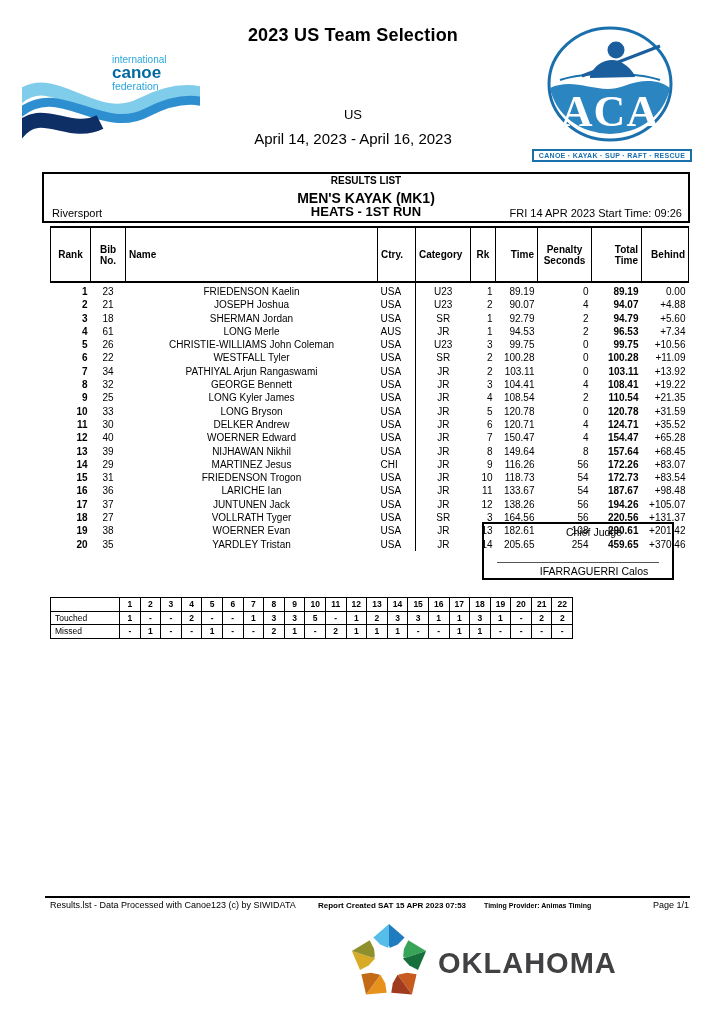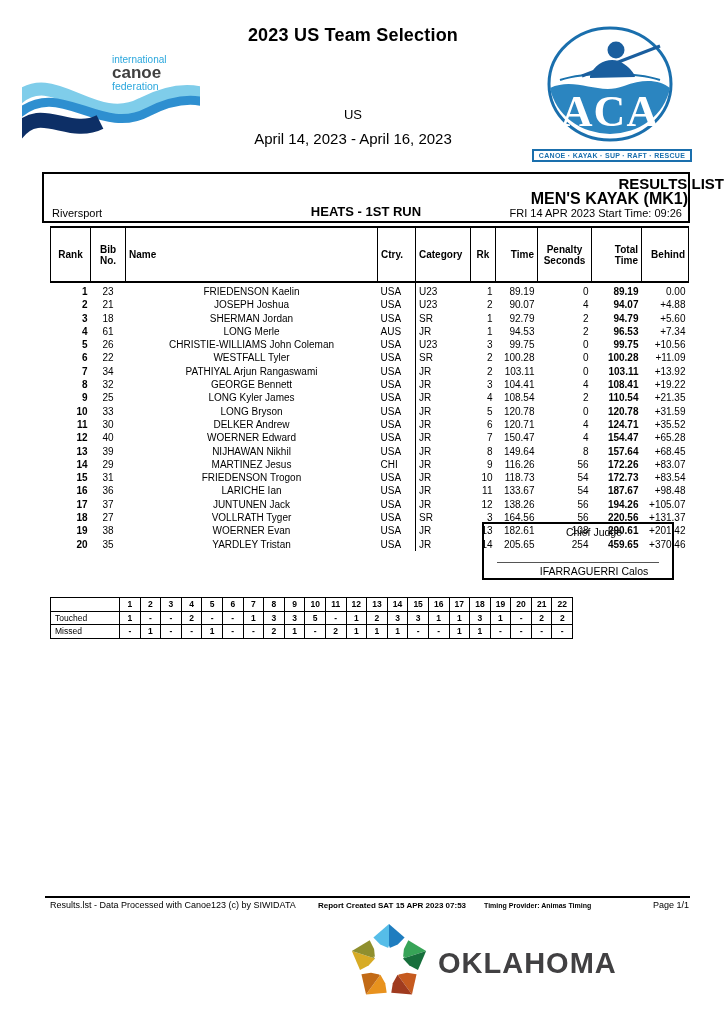--- a/index.html
+++ b/index.html
@@ -15,35 +15,35 @@
   .evt-city  { position:absolute; top:90px; left:0; width:706px; text-align:center;
     font-size:14.5px; font-weight:bold; }
   .evt-nation{ position:absolute; top:107px; left:0; width:706px; text-align:center;
     font-size:13px; }
   .evt-dates { position:absolute; top:130px; left:0; width:706px; text-align:center;
     font-size:15px; }
 
   .icf-logo { position:absolute; left:22px; top:42px; width:178px; height:120px; }
   .icf-text { position:absolute; left:90px; top:12px; line-height:11px; }
   .icf-t1 { font-size:10px; color:#2ba7dd; }
-  .icf-t2 { font-size:17px; font-weight:bold; color:#404040; line-height:16px; }
+  .icf-t2 { font-size:17px; font-weight:bold; color:#0369a1; line-height:16px; }
   .icf-t3 { font-size:10.5px; color:#2ba7dd; }
 
   .aca-logo { position:absolute; left:532px; top:26px; width:160px; height:136px; }
   .aca-banner { position:absolute; left:0; bottom:0; width:152px; border:2px solid #1a6fad;
     background:#fff; text-align:center; font-size:7px; font-weight:bold; color:#1a6fad;
     padding:1px 2px; letter-spacing:0.3px; white-space:nowrap; }
 
   
   .results-box { position:absolute; left:42px; top:172px; width:644px; height:47px;
     border:2px solid #000; }
-  .rb-line1 { position:absolute; top:1px;  left:0; width:100%; text-align:right;
-    font-size:15px; font-weight:bold;margin-left:36px; }
-  .rb-line2 { position:absolute; top:16px; left:0; width:100%; text-align:right;
-    font-size:16px; font-weight:bold; }
+  .rb-line1 { position:absolute; top:1px;  left:0; width:100%; text-align:center;
+    font-size:10px; font-weight:bold; }
+  .rb-line2 { position:absolute; top:16px; left:0; width:100%; text-align:center;
+    font-size:14px; font-weight:bold; }
   .rb-line3 { position:absolute; top:30px; left:0; width:100%; text-align:center;
     font-size:13px; font-weight:bold; }
   .rb-venue { position:absolute; bottom:2px; left:8px; font-size:11px; }
   .rb-start { position:absolute; bottom:2px; right:6px; font-size:11px; }
 
   
   .results-table { position:absolute; left:50px; top:226px; width:638px;
     border-collapse:collapse; table-layout:fixed; }
   .results-table thead th {
     border:1px solid #000; border-top:2px solid #000; border-bottom:2px solid #000;
@@ -53,21 +53,21 @@
     line-height:13.3px; white-space:nowrap; overflow:hidden; }
   .results-table tbody tr:first-child td { padding-top:2px; }
   th.h-rank, th.h-bib, th.h-rk { text-align:center; }
   th.h-name, th.h-ctry, th.h-cat { text-align:left; }
   th.h-time, th.h-total, th.h-behind { text-align:right; }
   th.h-pen { text-align:center; }
   td.c-rank { text-align:right; padding-right:10px; font-weight:bold; }
   td.c-bib  { text-align:center; }
   td.c-name { text-align:center; }
   td.c-ctry { text-align:left; padding-left:4px; }
-  td.c-cat  { text-align:left; padding-left:4px; border-left:1px solid #000; }
+  td.c-cat  { text-align:center; padding-left:4px; border-left:1px solid #000; }
   td.c-rk   { text-align:right; padding-right:5px; }
   td.c-time { text-align:right; padding-right:4px; }
   td.c-pen  { text-align:right; padding-right:18px; }
   td.c-total{ text-align:right; padding-right:4px; font-weight:bold; }
   td.c-behind{ text-align:right; padding-right:3px; }
 
   
   .judge-box { position:absolute; left:482px; top:522px; width:172px; height:54px;
     border:2px solid #000;padding-left:16px; }
   .judge-title { position:absolute; top:2px; width:100%; text-align:center; font-size:10.5px; }

